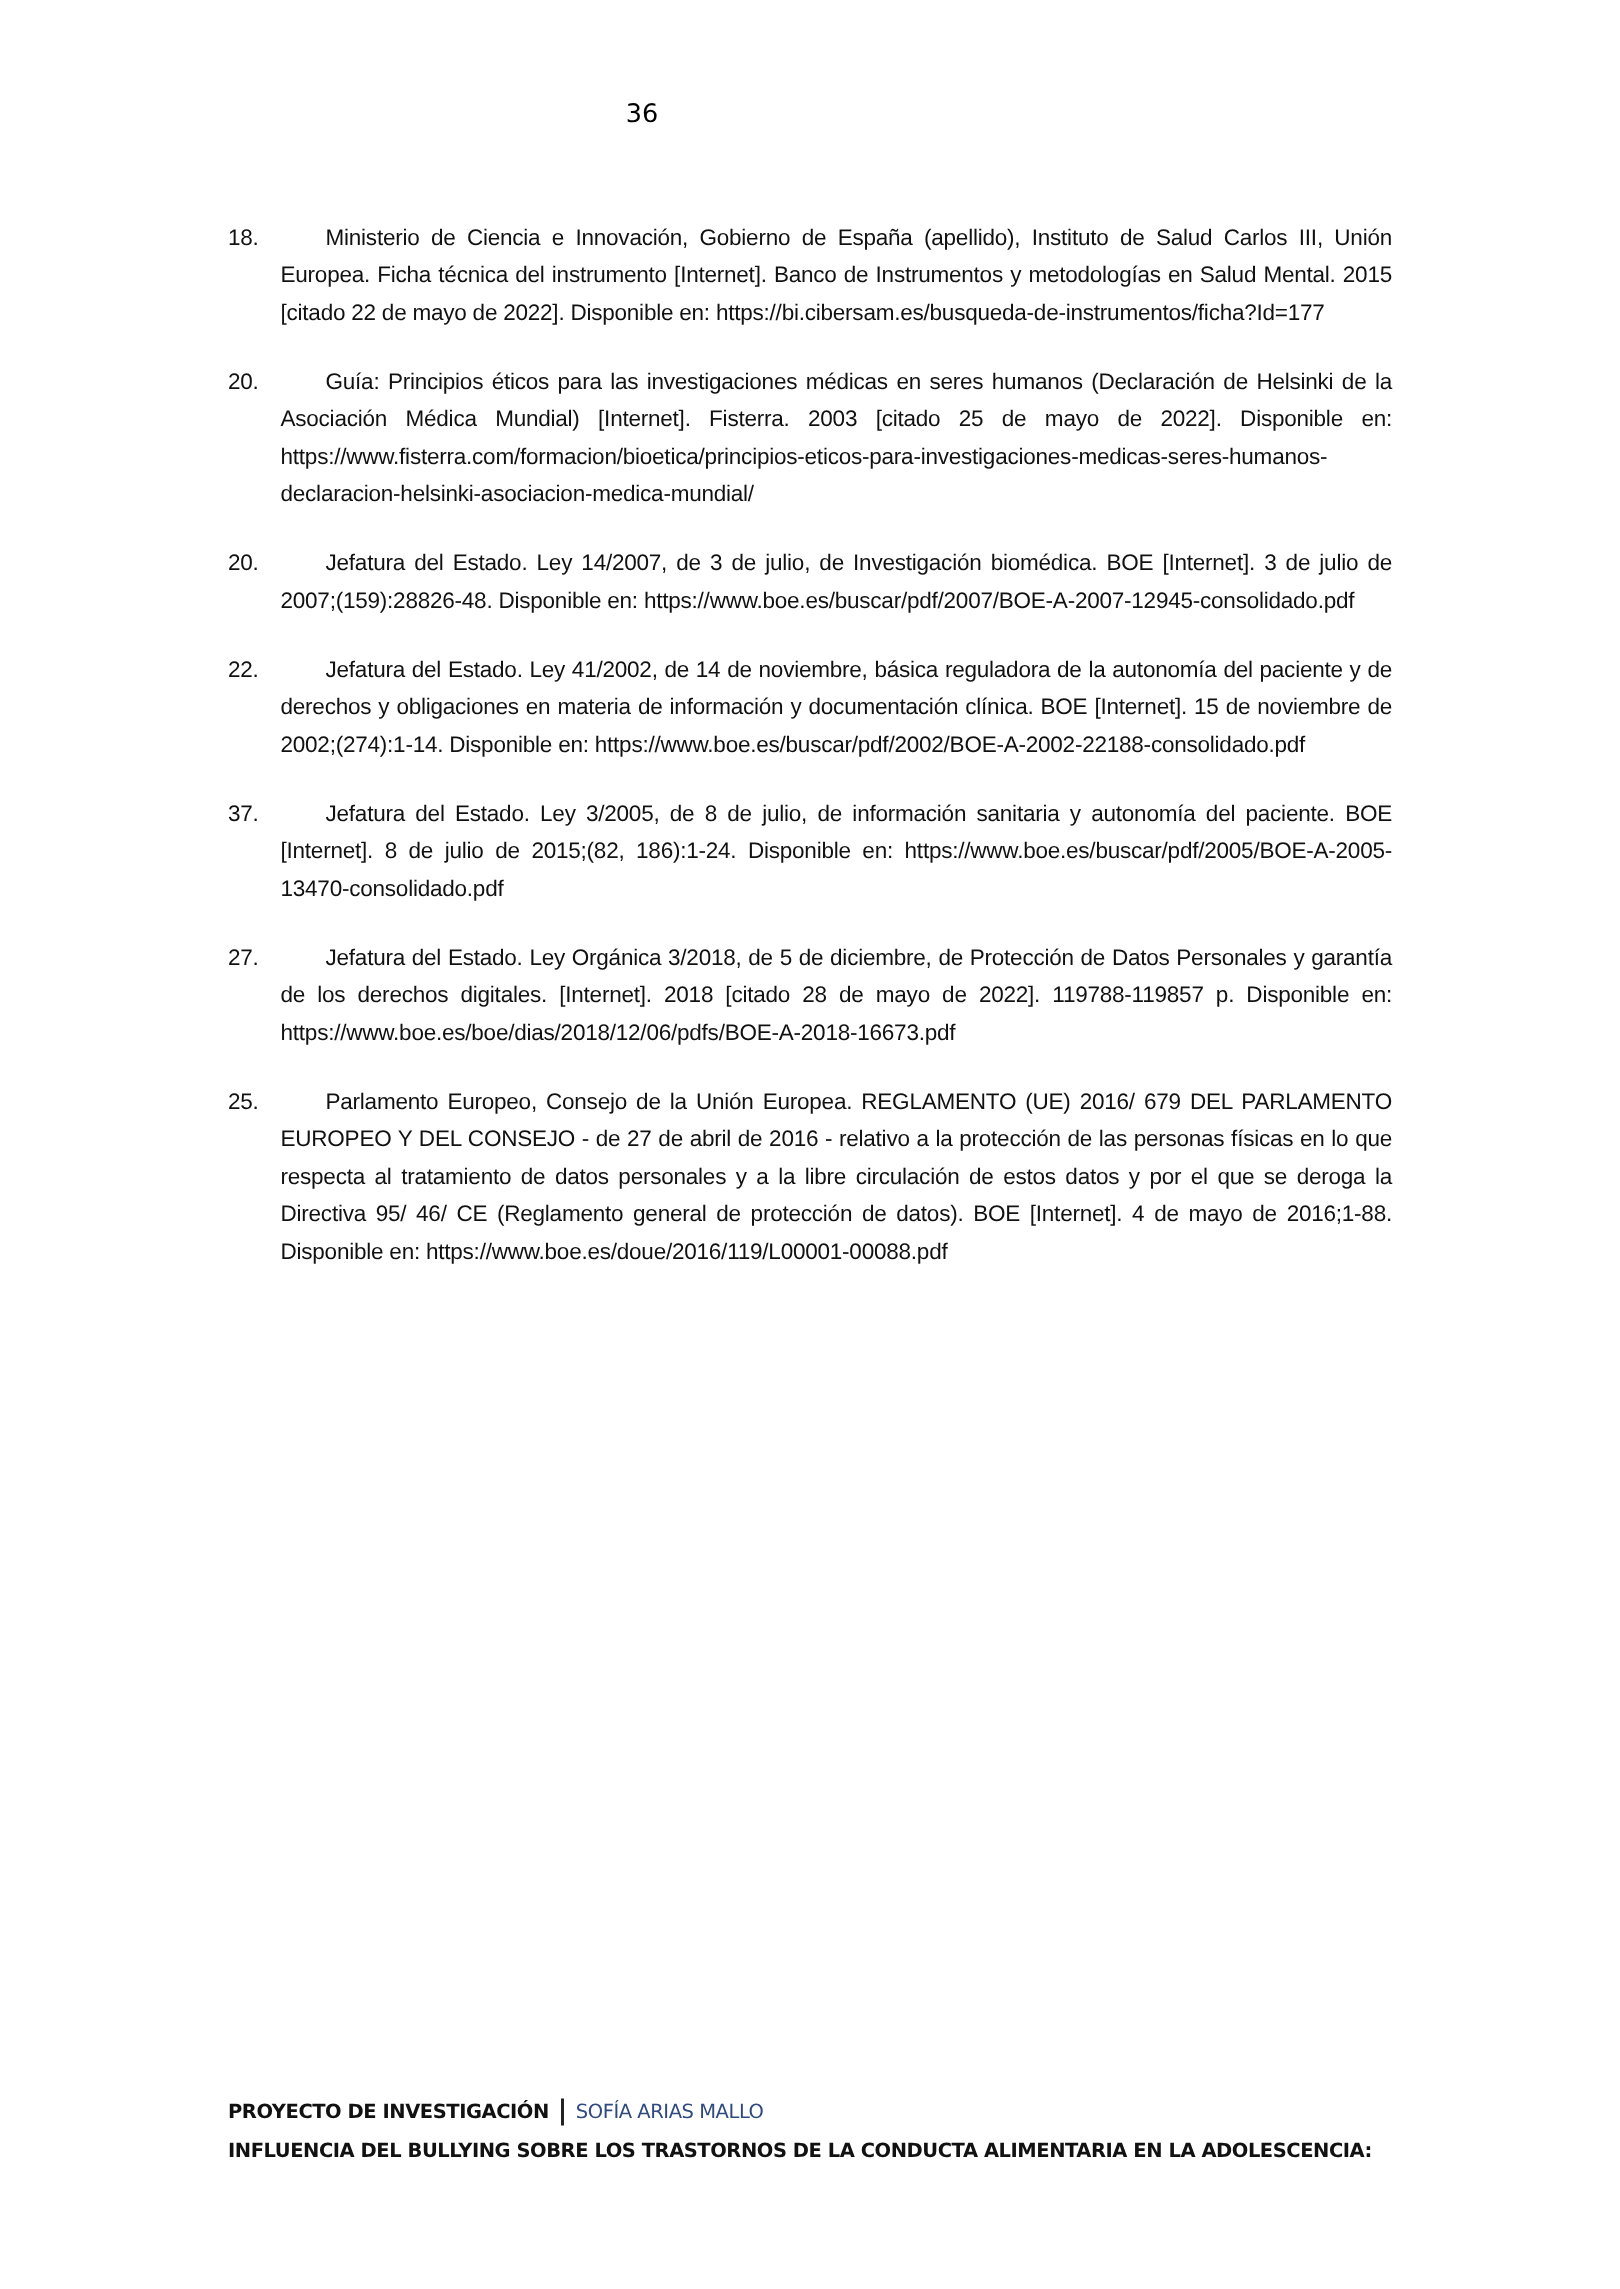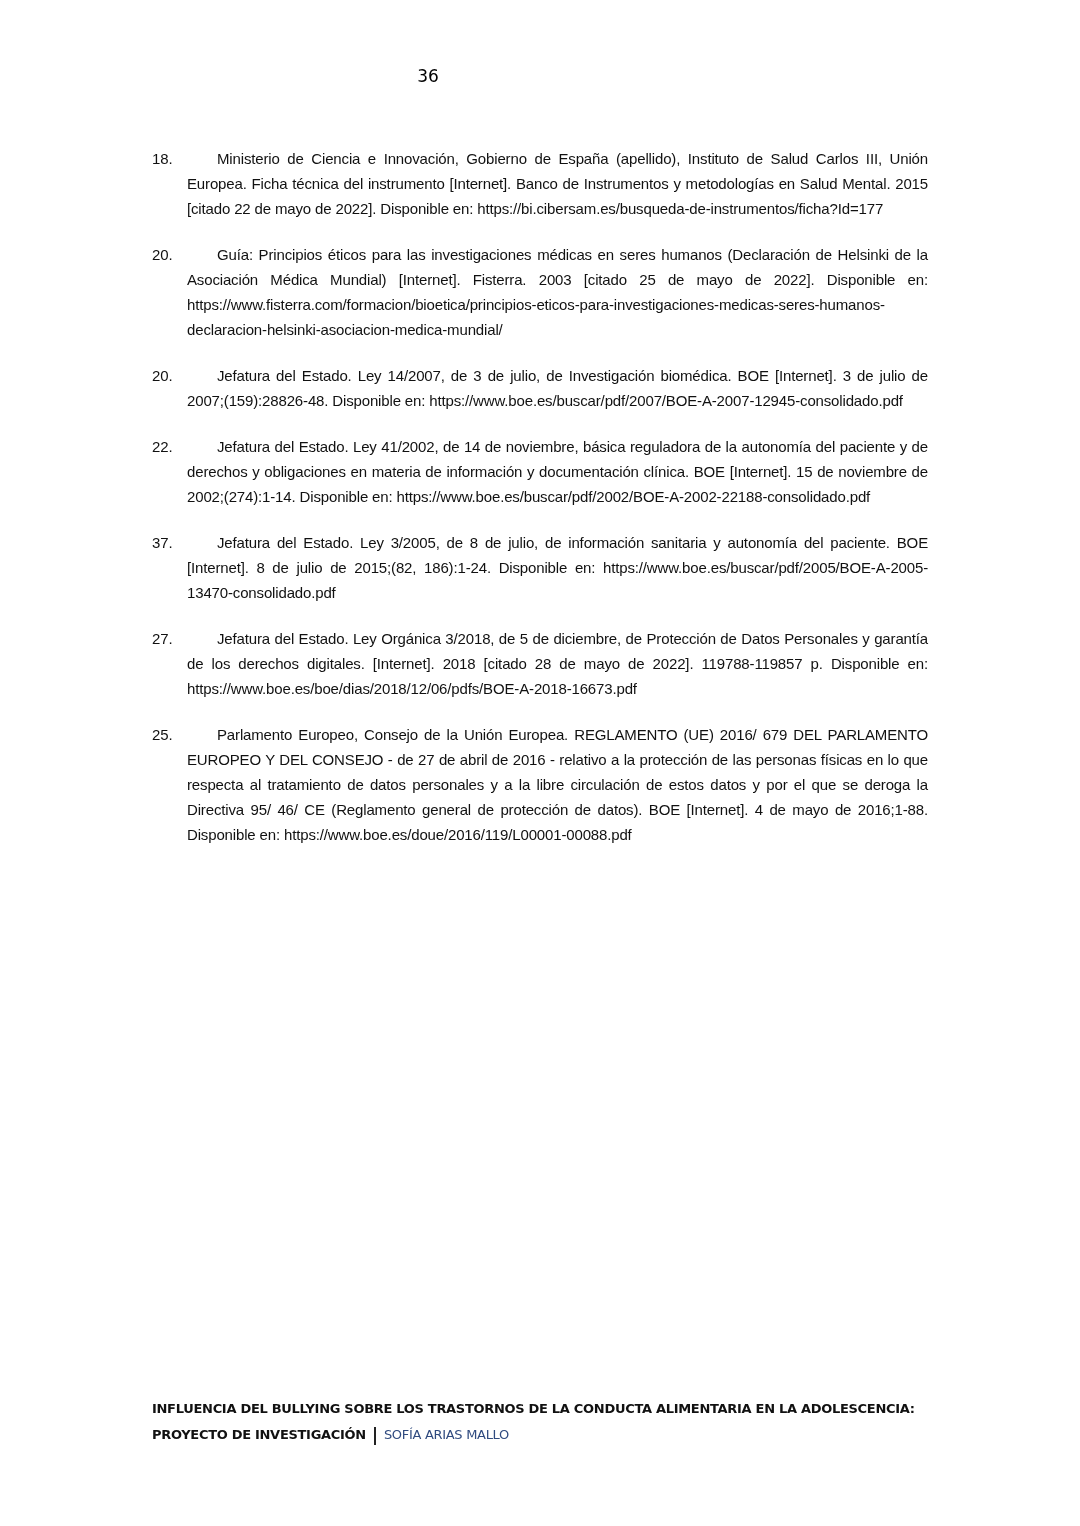--- a/index.html
+++ b/index.html
@@ -105,17 +105,17 @@
     <span class="ref-num">27.</span>
     <span class="ref-text">Jefatura del Estado. Ley Orgánica 3/2018, de 5 de diciembre, de Protección de Datos Personales y garantía de los derechos digitales. [Internet]. 2018 [citado 28 de mayo de 2022]. 119788-119857 p. Disponible en: https://www.boe.es/boe/dias/2018/12/06/pdfs/BOE-A-2018-16673.pdf</span>
   </div>
   <div class="ref">
     <span class="ref-num">25.</span>
     <span class="ref-text">Parlamento Europeo, Consejo de la Unión Europea. REGLAMENTO (UE) 2016/ 679 DEL PARLAMENTO EUROPEO Y DEL CONSEJO - de 27 de abril de 2016 - relativo a la protección de las personas físicas en lo que respecta al tratamiento de datos personales y a la libre circulación de estos datos y por el que se deroga la Directiva 95/ 46/ CE (Reglamento general de protección de datos). BOE [Internet]. 4 de mayo de 2016;1-88. Disponible en: https://www.boe.es/doue/2016/119/L00001-00088.pdf</span>
   </div>
 </div>
 
 <div class="footer">
-  <div>INFLUENCIA DEL BULLYING SOBRE LOS TRASTORNOS DE LA CONDUCTA ALIMENTARIA EN LA ADOLESCENCIA:</div>
   <div>
     <span>PROYECTO DE INVESTIGACIÓN</span><span class="sep"></span><span class="author">SOFÍA ARIAS MALLO</span>
   </div>
+  <div>INFLUENCIA DEL BULLYING SOBRE LOS TRASTORNOS DE LA CONDUCTA ALIMENTARIA EN LA ADOLESCENCIA:</div>
 </div>
 
 </body></html>

